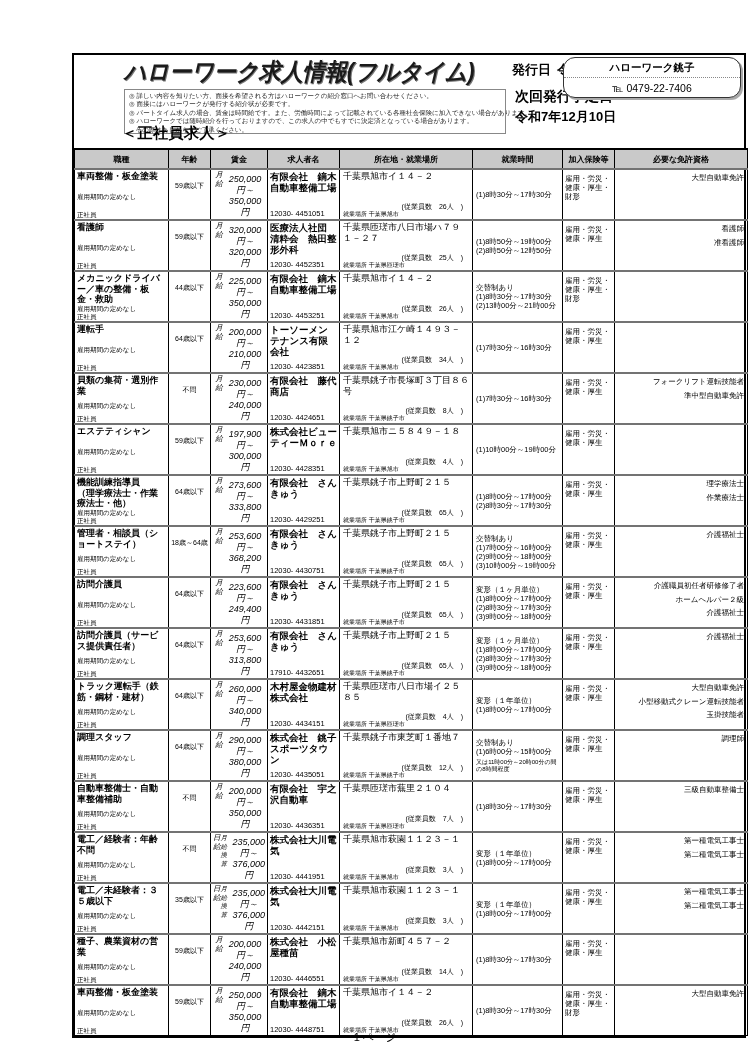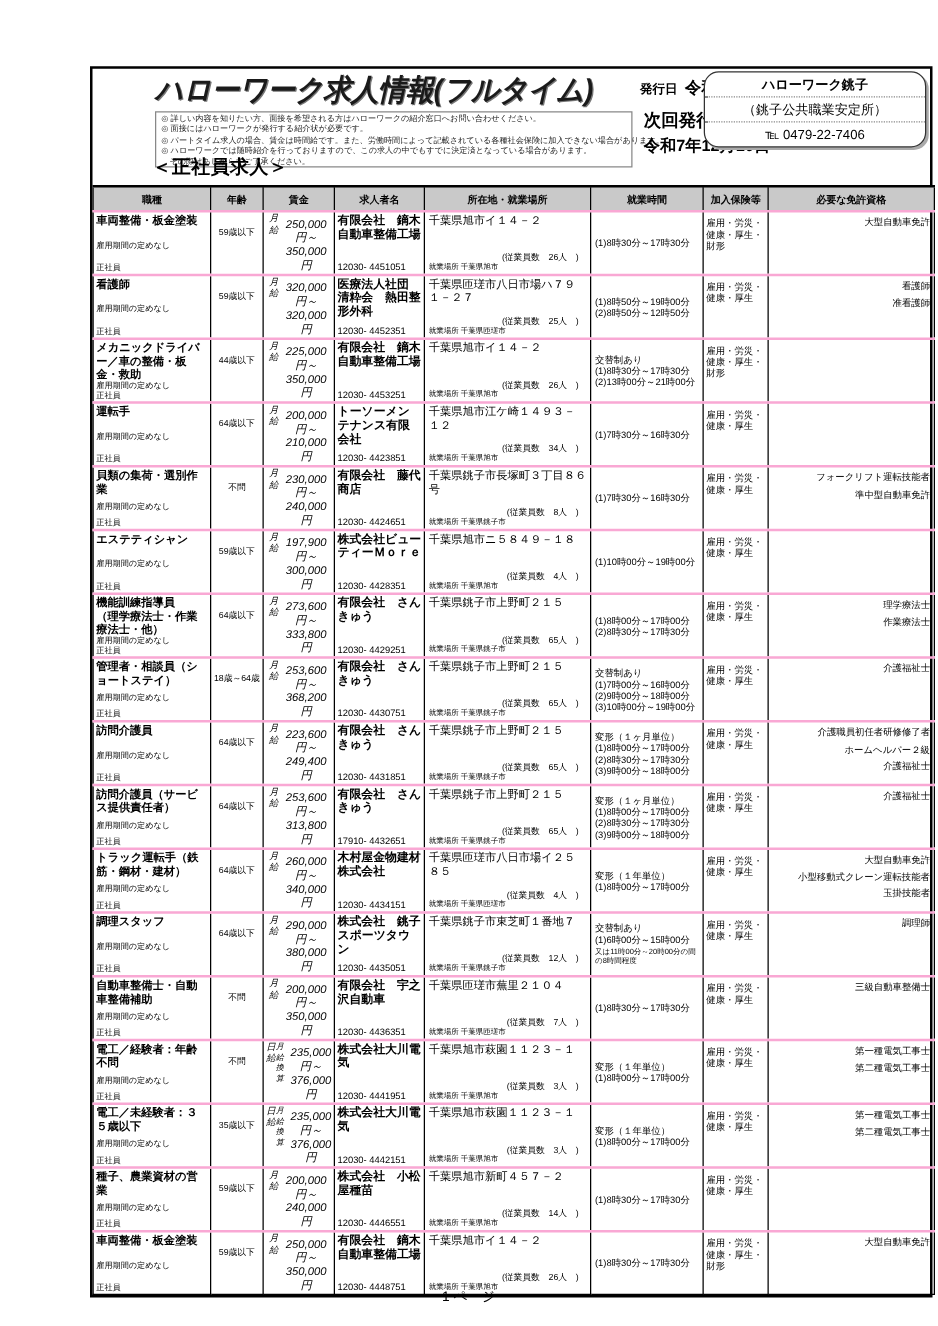--- a/index.html
+++ b/index.html
@@ -7,34 +7,34 @@
         font-family:"Liberation Sans","DejaVu Sans",sans-serif;overflow:hidden;}
   .doc-frame{position:absolute;left:72px;top:53px;width:674px;border:2px solid #000;box-sizing:border-box;background:#fff;}
   .doc-header{position:relative;height:93px;margin-left:46px;}
   .doc-title{position:absolute;left:4px;top:1px;font-size:24px;font-weight:bold;font-style:italic;
              letter-spacing:0px;color:#1a1a1a;white-space:nowrap;transform:scaleX(0.92);transform-origin:left top;
              text-shadow:1px 1px 0 #777;}
   .notes-box{position:absolute;left:4px;top:34px;width:382px;height:45px;border:1px solid #888;
              box-sizing:border-box;padding:2px 4px;font-size:6.5px;line-height:8.4px;color:#222;}
   .issue-block{position:absolute;left:392px;top:6px;width:165px;}
   .issue-row{display:flex;gap:6px;align-items:baseline;}
-  .issue-label{font-size:10px;font-weight:bold;}
+  .issue-label{font-size:13px;font-weight:bold;}
   .issue-date{font-size:13px;font-weight:bold;white-space:nowrap;}
   .next-label{font-size:14px;font-weight:bold;margin-top:9px;margin-left:3px;}
   .next-date{font-size:13px;font-weight:bold;margin-top:2px;margin-left:3px;white-space:nowrap;}
   .office-box{position:absolute;right:3px;top:2px;width:176px;border:1.5px solid #333;border-radius:12px;
               box-shadow:2px 2px 0 #aaa;background:#fff;overflow:hidden;}
   .office-row{height:19px;display:flex;align-items:center;justify-content:center;font-size:10.5px;white-space:nowrap;}
   .office-row + .office-row{border-top:1px dotted #888;}
   .office-name{font-weight:bold;}
   .section-title{position:absolute;left:2px;top:69px;font-size:15px;font-weight:bold;letter-spacing:0.5px;}
   table.jobs{width:100%;border-collapse:collapse;table-layout:fixed;border-top:2px solid #000;}
   table.jobs th{background:#c9c9c9;font-size:8px;font-weight:bold;height:18px;border:1px solid #000;padding:0;}
   table.jobs td{border:1px solid #000;vertical-align:top;padding:0;height:45.6px;overflow:hidden;}
-  table.jobs tr.data-row{border-top:2px solid #f9a8d4;}
+  table.jobs tr.data-row{border-top:2px solid #737373;}
   .cin{height:100%;box-sizing:border-box;}
   .c-job-in{display:flex;flex-direction:column;justify-content:space-between;padding:1px 2px;}
   .job-title{font-size:9px;font-weight:bold;line-height:10.5px;}
   .emp-period,.emp-type{font-size:6.5px;line-height:7px;}
   .c-age-in{padding-top:11px;text-align:center;font-size:7px;}
   .c-wage-in{display:flex;flex-direction:row;padding:1px 2px;font-size:7.5px;line-height:8.5px;font-style:italic;}
   .wage-type{text-align:center;}
   .wage-sub{text-align:left;font-size:6.5px;}
   .wage-range{text-align:center;font-size:9px;line-height:11px;margin-top:3px;}
   .c-company-in{display:flex;flex-direction:column;justify-content:space-between;padding:1px 2px;}
@@ -69,21 +69,20 @@
       <div class="issue-block">
         <div class="issue-row">
           <span class="issue-label">発行日</span>
           <span class="issue-date">令和7年12月3日</span>
         </div>
         <div class="next-label">次回発行予定日</div>
         <div class="next-date">令和7年12月10日</div>
       </div>
       <div class="office-box">
         <div class="office-row office-name">ハローワーク銚子</div>
-        <div class="office-row">（銚子公共職業安定所）</div>
         <div class="office-row">℡ 0479-22-7406</div>
       </div>
       <div class="section-title">＜正社員求人＞</div>
     </div>
 
     <table class="jobs">
       <colgroup>
         <col style="width:94px">
           <col style="width:42px">
           <col style="width:57px">

